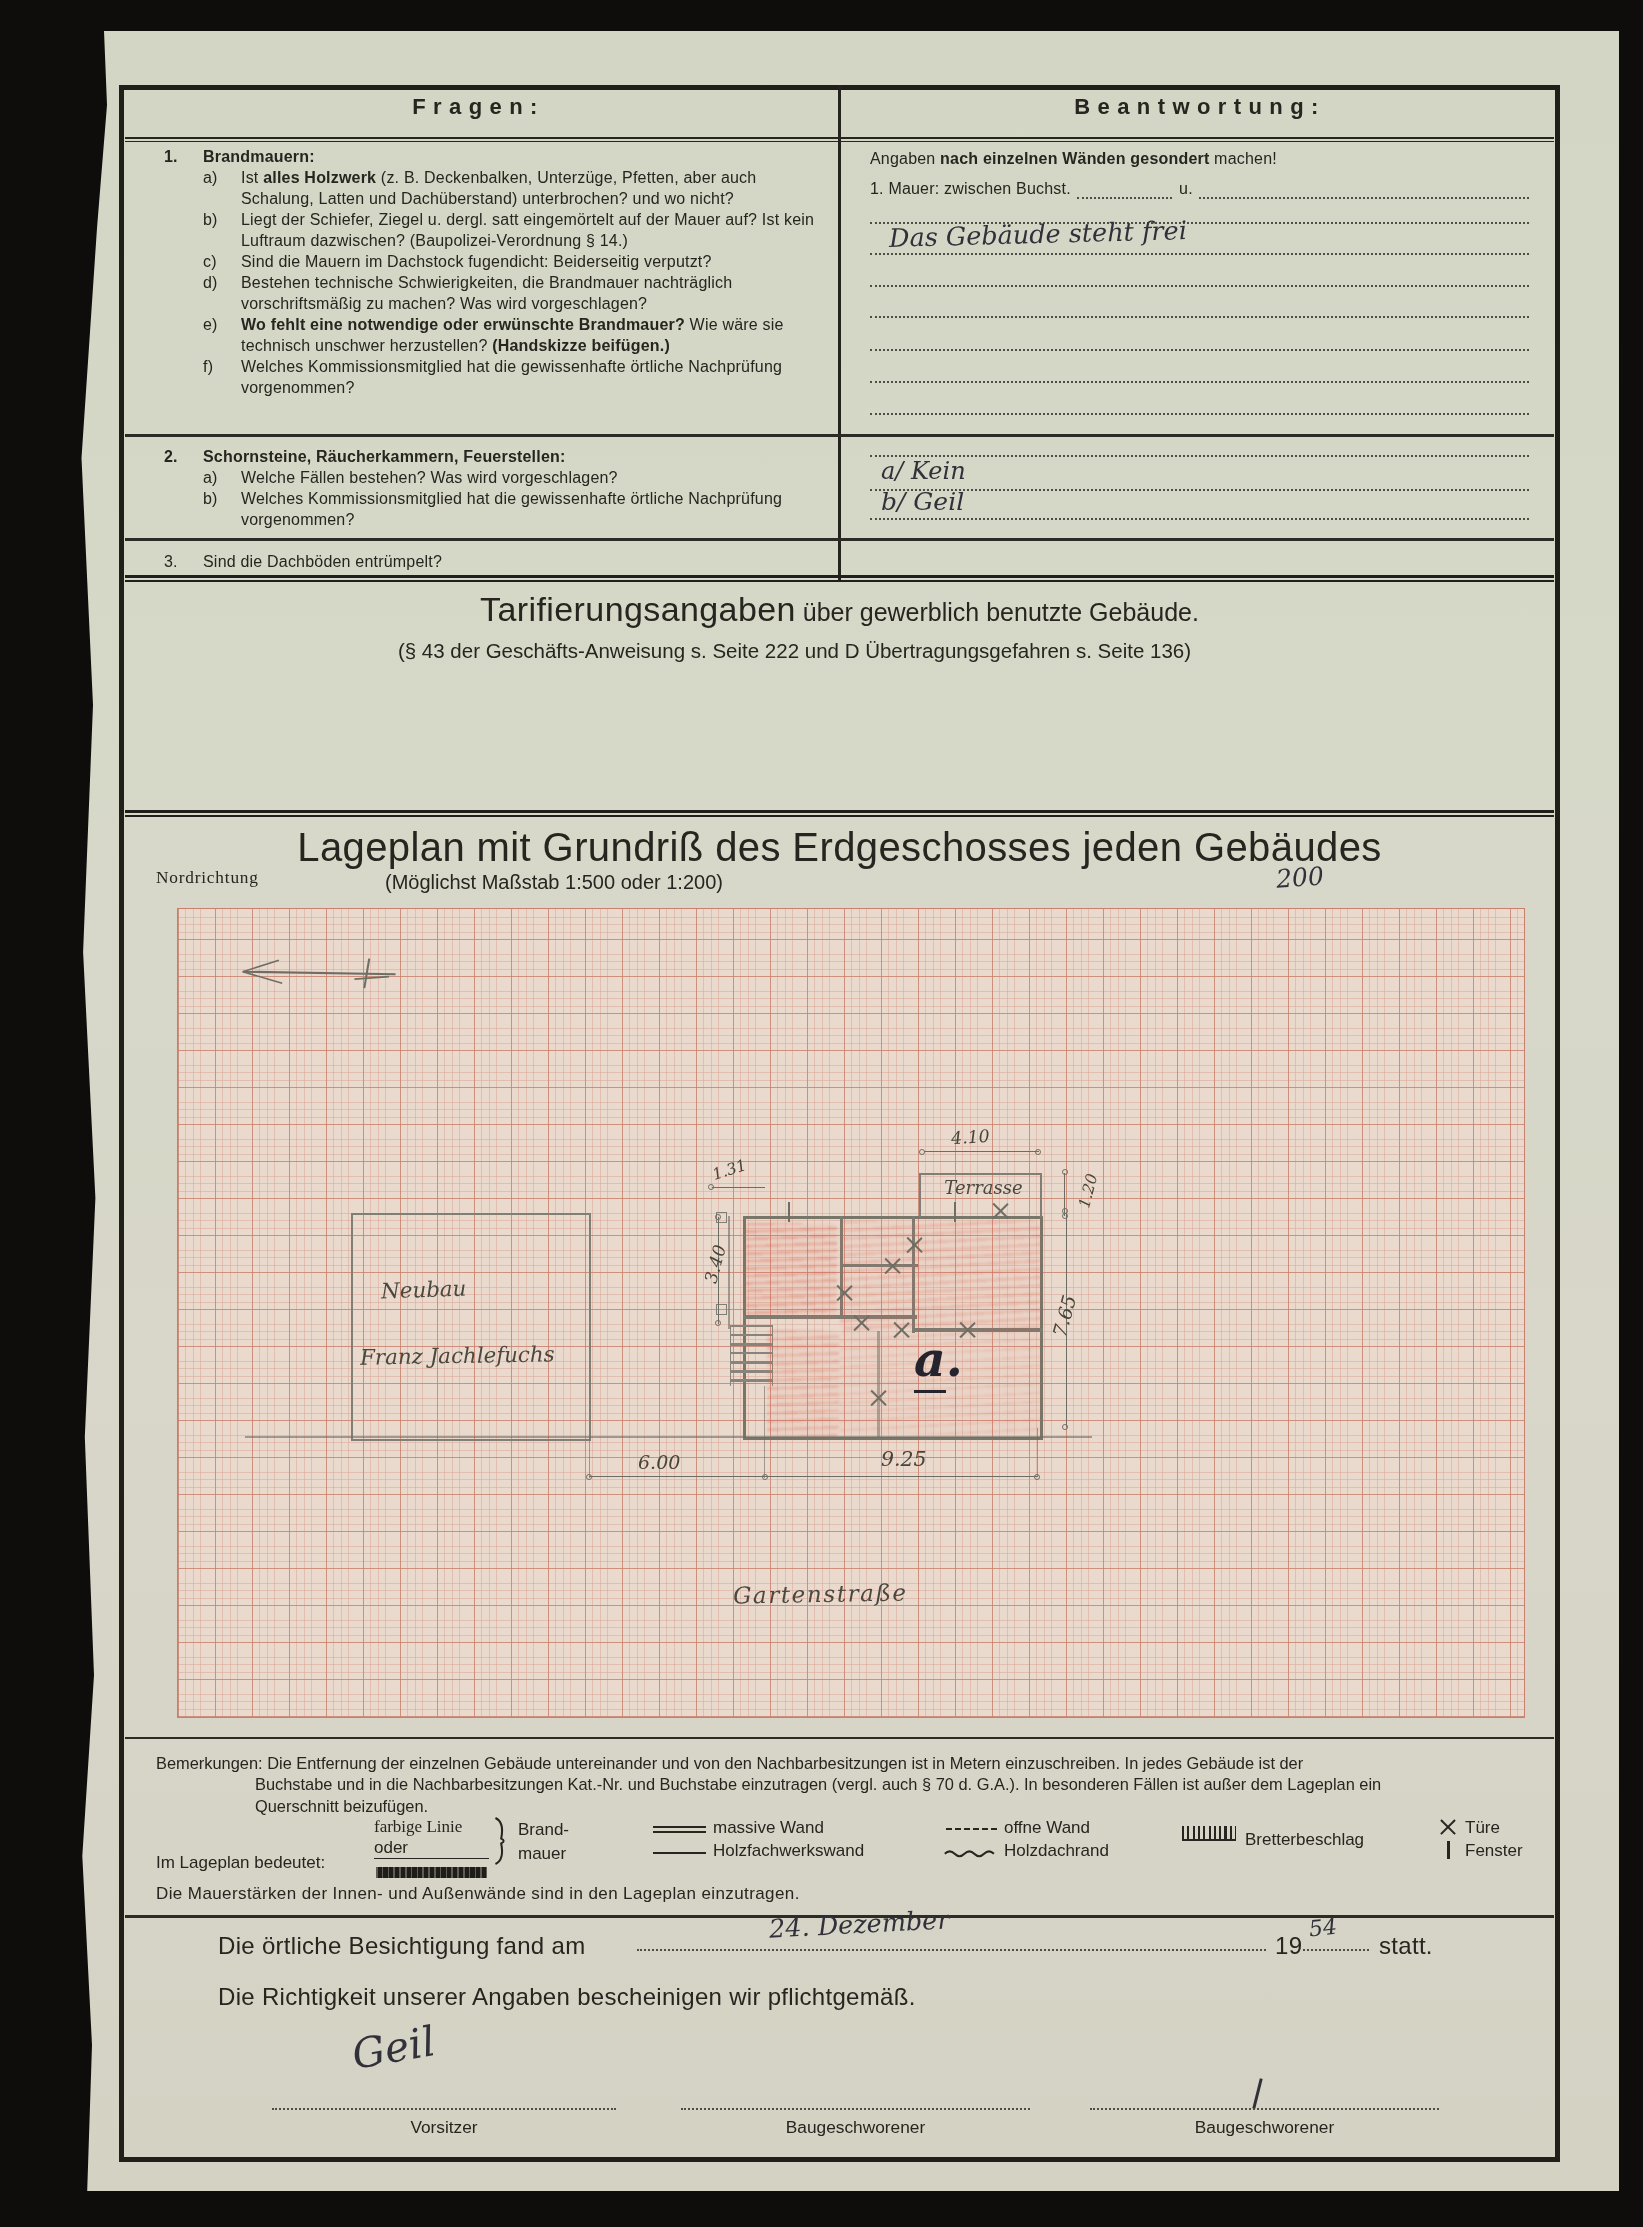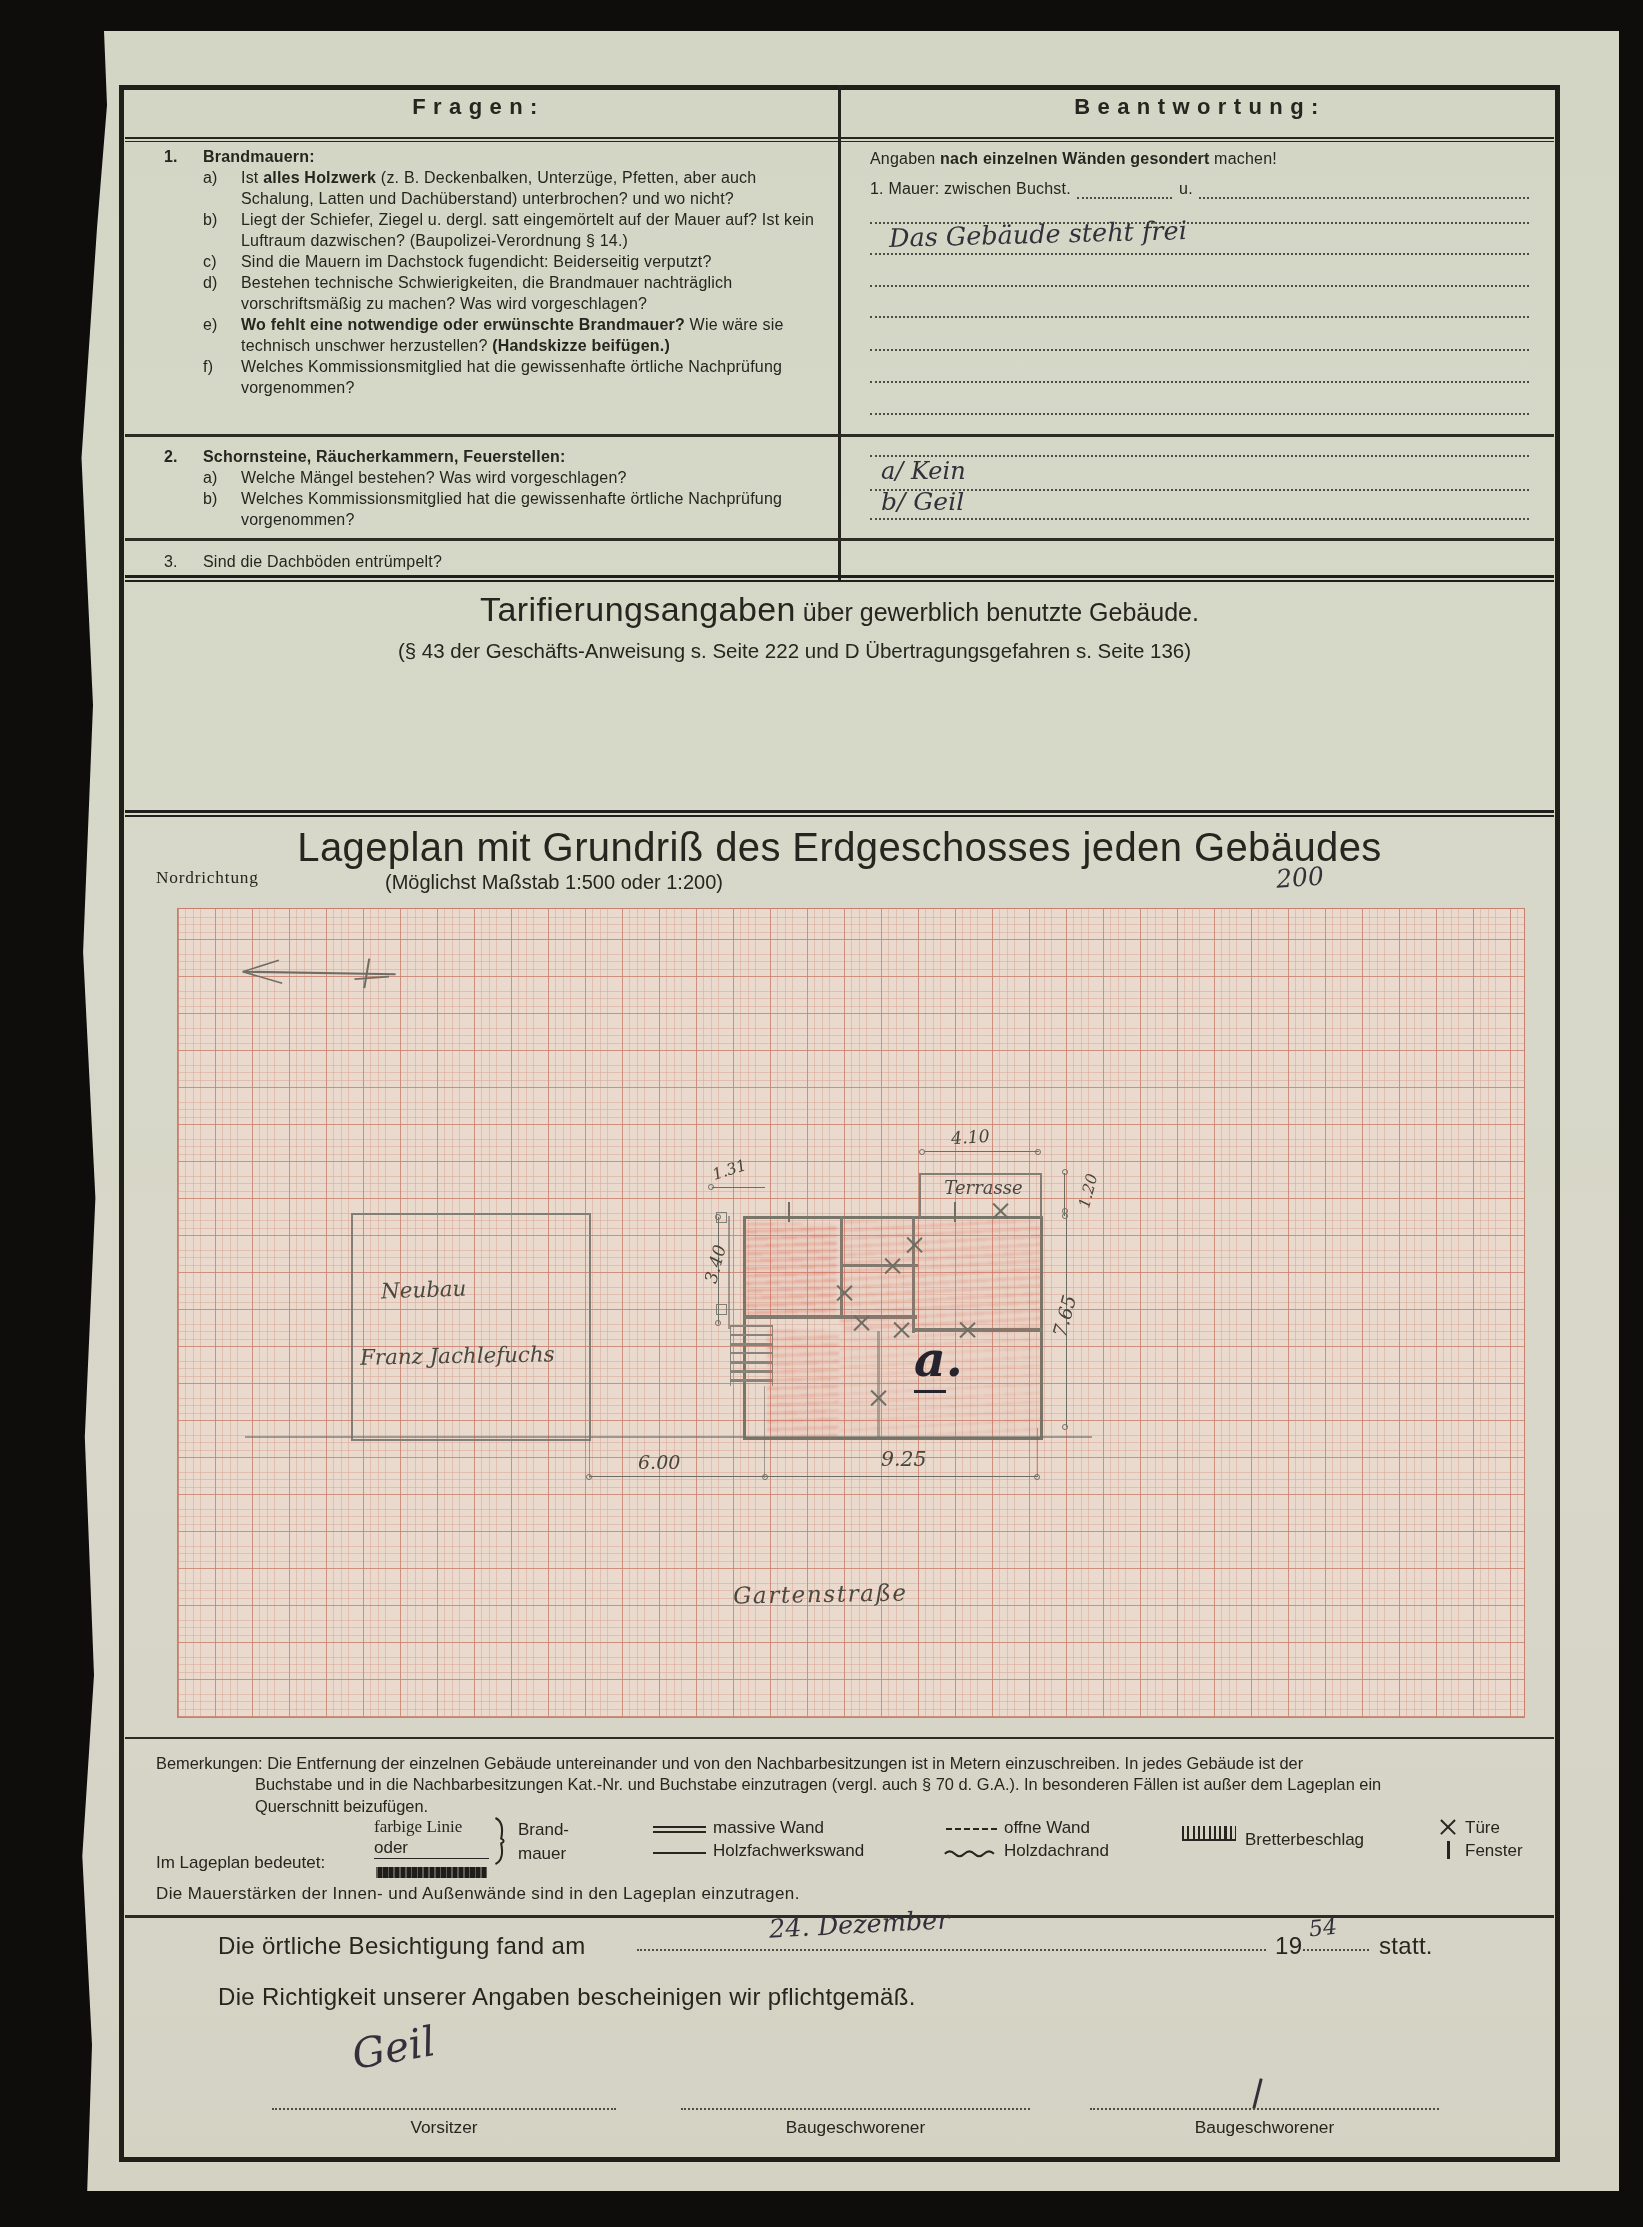--- a/index.html
+++ b/index.html
@@ -128,21 +128,21 @@
 
   <div class="a sep" style="top:434px;"></div>
 
   <div class="a qcol" style="left:164px;top:446px;width:658px;">
     <div class="qtitle">
       <span class="qnum">2.</span>
       <span>Schornsteine, Räucherkammern, Feuerstellen:</span>
     </div>
     <div class="qi">
         <span class="ql">a)</span>
-        <span class="qt" style="width:575px;">Welche Mängel bestehen? Was wird vorgeschlagen?</span>
+        <span class="qt" style="width:575px;">Welche Fällen bestehen? Was wird vorgeschlagen?</span>
       </div>
     <div class="qi">
         <span class="ql">b)</span>
         <span class="qt" style="width:575px;">Welches Kommissionsmitglied hat die gewissenhafte örtliche Nachprüfung vorgenommen?</span>
       </div>
   </div>
 
   <div class="a rl" style="left:870px;top:455px;width:659px;"></div>
   <div class="a rl" style="left:870px;top:489px;width:659px;"></div>
   <div class="a rl" style="left:870px;top:518px;width:659px;"></div>

